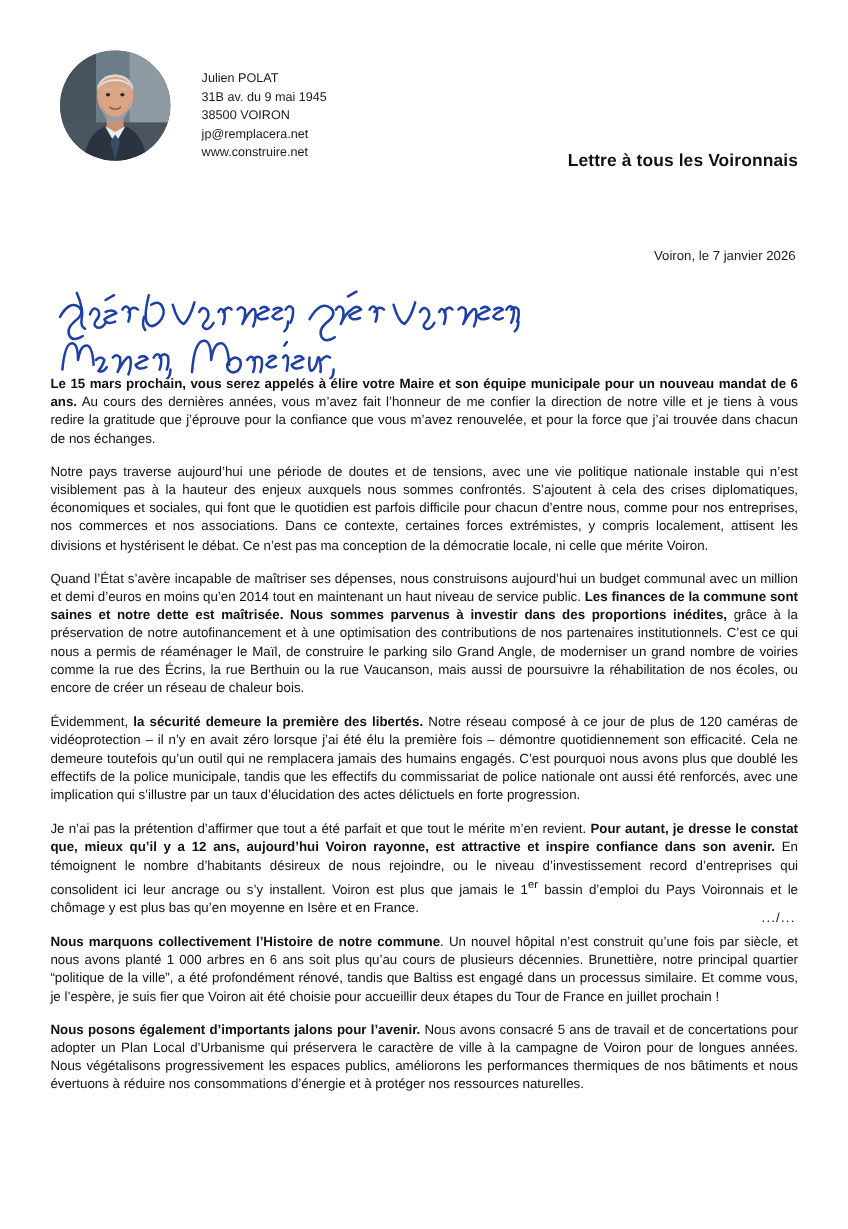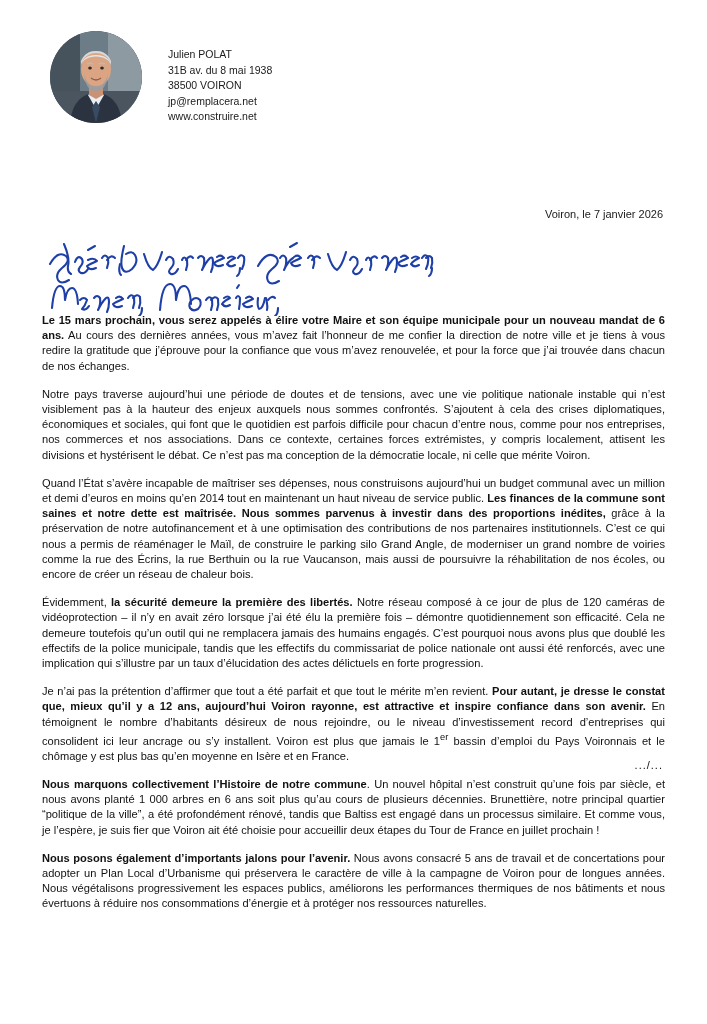--- a/index.html
+++ b/index.html
@@ -13,21 +13,21 @@
     font-family: "Liberation Sans", sans-serif;
     color: #1a1a1a;
     position: relative;
     overflow: hidden;
   }
   .page {
     position: relative;
     width: 707px;
     height: 793px;
     box-sizing: border-box;
-    padding: 5px 42px;
+    padding: 16px 42px;
   }
 
   
   .header {
     display: flex;
     align-items: flex-start;
     padding-top: 26px;
   }
   .avatar {
     width: 92px;
@@ -142,27 +142,28 @@
 
           <path d="M37 33 Q40 31.5 43 33" stroke="#b9babd" stroke-width="1.4" fill="none"></path>
           <path d="M49 33 Q52 31.5 55 33" stroke="#b9babd" stroke-width="1.4" fill="none"></path>
 
           <path d="M41 47 Q46 51 51 47" stroke="#8a5c45" stroke-width="1.3" fill="none"></path>
         </g>
       </svg>
     </div>
     <div class="sender">
       <div>Julien POLAT</div>
-      <div>31B av. du 8 mai 1938</div>
+      <div>31B av. du 9 mai 1945</div>
       <div>38500 VOIRON</div>
       <div>jp@remplacera.net</div>
       <div>www.construire.net</div>
     </div>
   </div>
 
+  <div class="letter-title">Lettre à tous les Voironnais</div>
 
   <div class="dateline">Voiron, le 7 janvier 2026</div>
 
   <div class="salutation">
     <svg width="420" height="78" viewBox="0 0 420 78" aria-hidden="true">
       <g fill="none" stroke="#1f3fa8" stroke-width="2.1" stroke-linecap="round" stroke-linejoin="round">
 
         <path d="M6 26 q8 -14 16 -8 q5 5 -4 12 q-7 6 -4 12 q3 5 11 0"></path>
         <path d="M20 6 q6 14 4 22 q-1 6 3 8"></path>
         <path d="M31 24 q3 -8 7 -3 q2 4 -2 8 q-3 4 1 6 q4 1 7 -4"></path>

